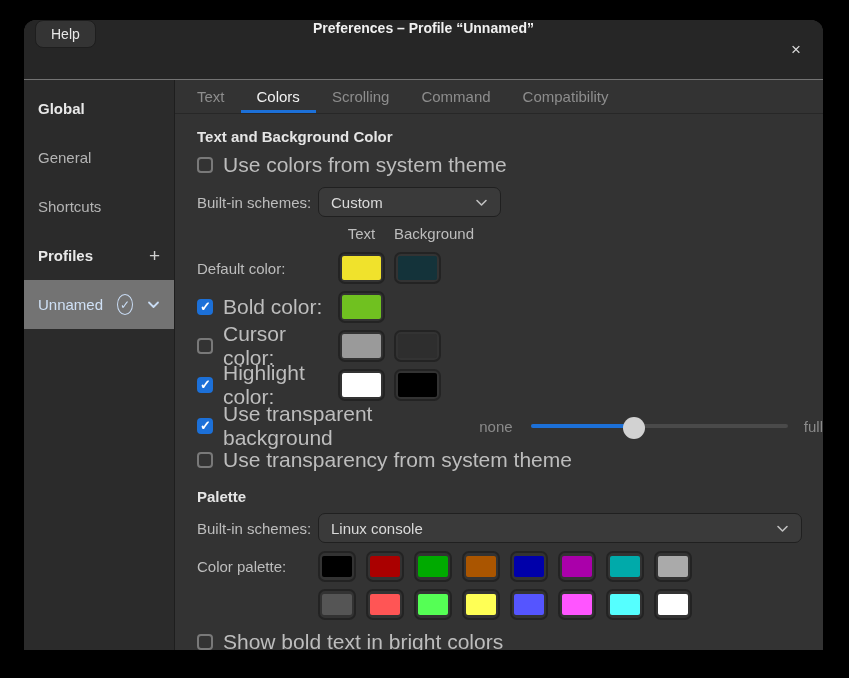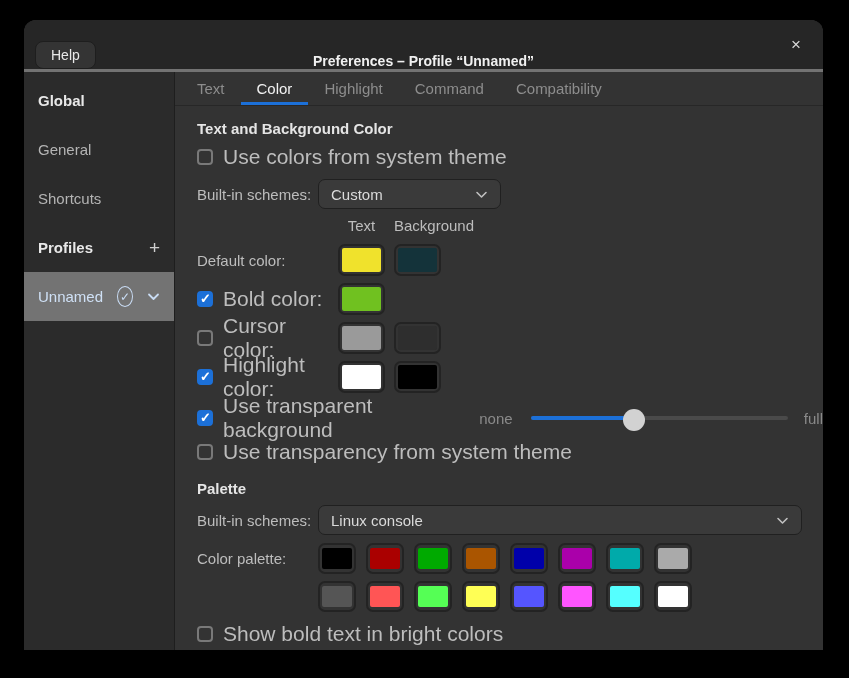--- a/index.html
+++ b/index.html
@@ -1,19 +1,19 @@
 <!DOCTYPE html>
 <html><head>
 <meta charset="utf-8">
 <style>
   * { margin:0; padding:0; box-sizing:border-box; }
   html,body { width:849px; height:678px; background:#000; font-family:"Liberation Sans", sans-serif; overflow:hidden; }
   .window { position:absolute; left:24px; top:20px; width:799px; height:630px; background:#333333; border-radius:12px 12px 0 0; overflow:hidden; display:flex; flex-direction:column; }
   
-  .titlebar { height:52px; background:#262626; border-bottom:3px solid #737373; display:flex; align-items:flex-end; position:relative; flex:0 0 auto; }
+  .titlebar { height:60px; background:#262626; border-bottom:1px solid #737373; display:flex; align-items:flex-start; position:relative; flex:0 0 auto; }
   .help-btn { margin-left:11px; background:#343434; border:1px solid #1e1e1e; border-radius:8px; padding:5px 15px; color:#e8e8e8; font-size:14px; cursor:default; }
   .win-title { position:absolute; left:0; right:0; text-align:center; color:#f0f0f0; font-weight:700; font-size:14px; pointer-events:none; }
   .close-btn { position:absolute; right:14px; top:50%; transform:translateY(-50%); width:26px; height:26px; display:flex; align-items:center; justify-content:center; color:#d8d8d8; font-size:17px; border-radius:50%; }
   
   .body-row { flex:1; display:flex; min-height:0; }
   .sidebar { width:151px; background:#2b2b2b; border-right:1px solid #1e1e1e; padding-top:4px; flex:0 0 auto; }
   .side-item { height:49px; display:flex; align-items:center; padding:0 14px; font-size:15px; color:#b4b4b4; }
   .side-item.header { color:#e8e8e8; font-weight:700; justify-content:space-between; }
   .side-item.selected { background:#737373; color:#cfe0f5; }
   .plus { font-size:19px; font-weight:400; color:#cfcfcf; }
@@ -92,22 +92,22 @@
           <svg width="13" height="9" viewBox="0 0 13 9">
               <polyline points="2,2.5 6.5,7 11,2.5" fill="none" stroke="#c9dcf4" stroke-width="1.8" stroke-linecap="round" stroke-linejoin="round"></polyline>
             </svg>
         </span>
       </div>
     </div>
 
     <div class="content">
       <div class="tabstrip">
         <div class="tab">Text</div>
-        <div class="tab active">Color</div>
-        <div class="tab">Highlight</div>
+        <div class="tab active">Colors</div>
+        <div class="tab">Scrolling</div>
         <div class="tab">Command</div>
         <div class="tab">Compatibility</div>
       </div>
 
       <div class="main">
 
         <div class="section-h">Text and Background Color</div>
 
         <div class="row sys-row">
           <span class="cb"></span>

